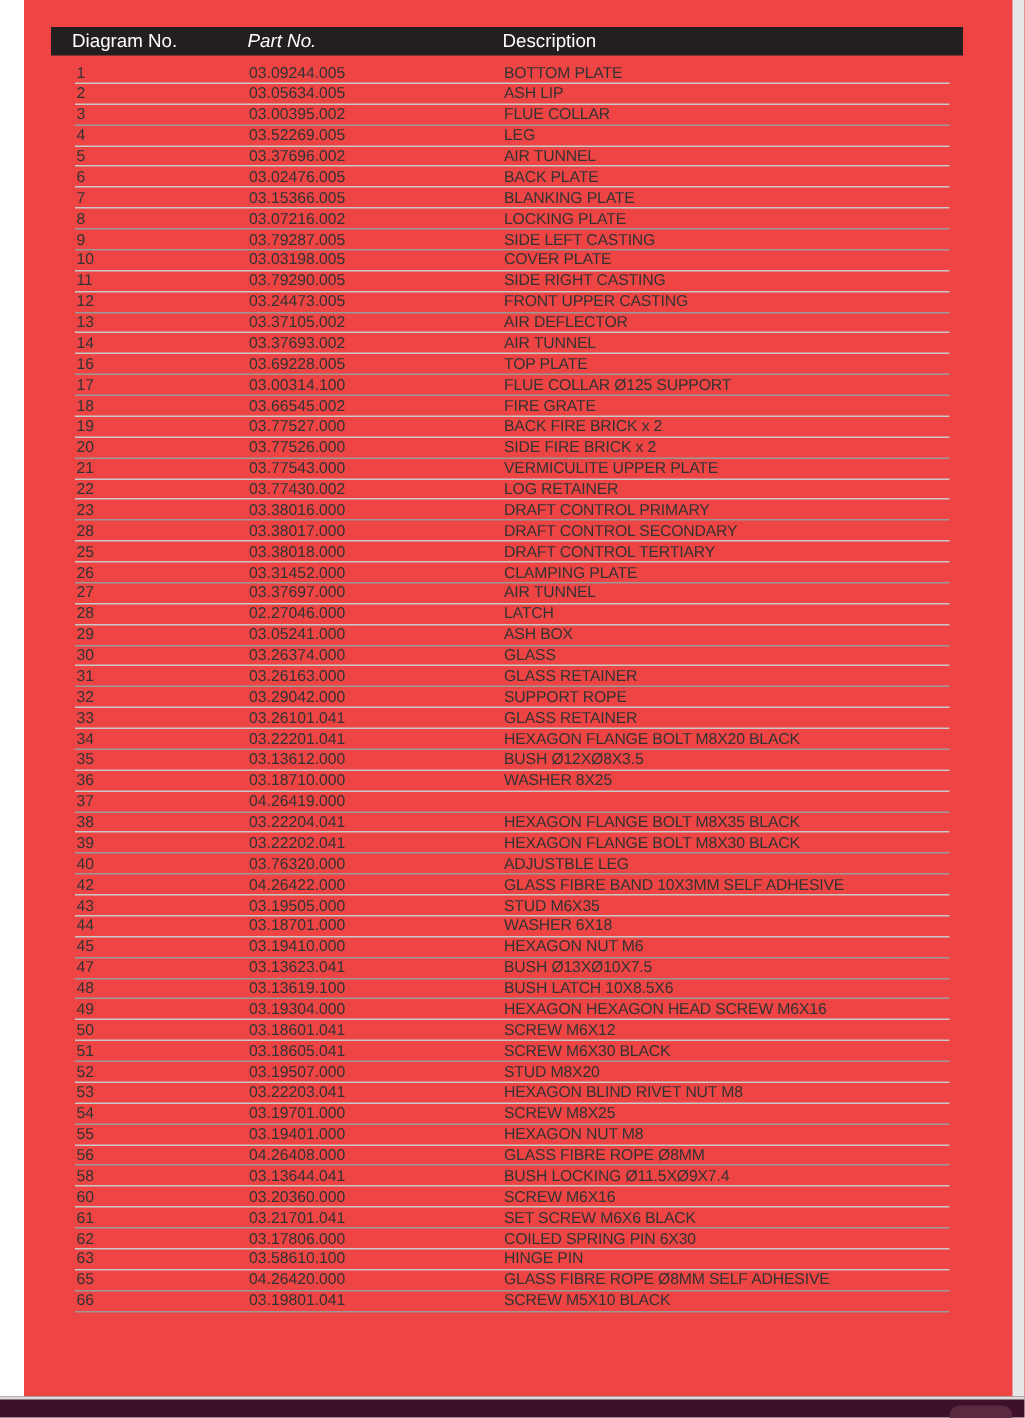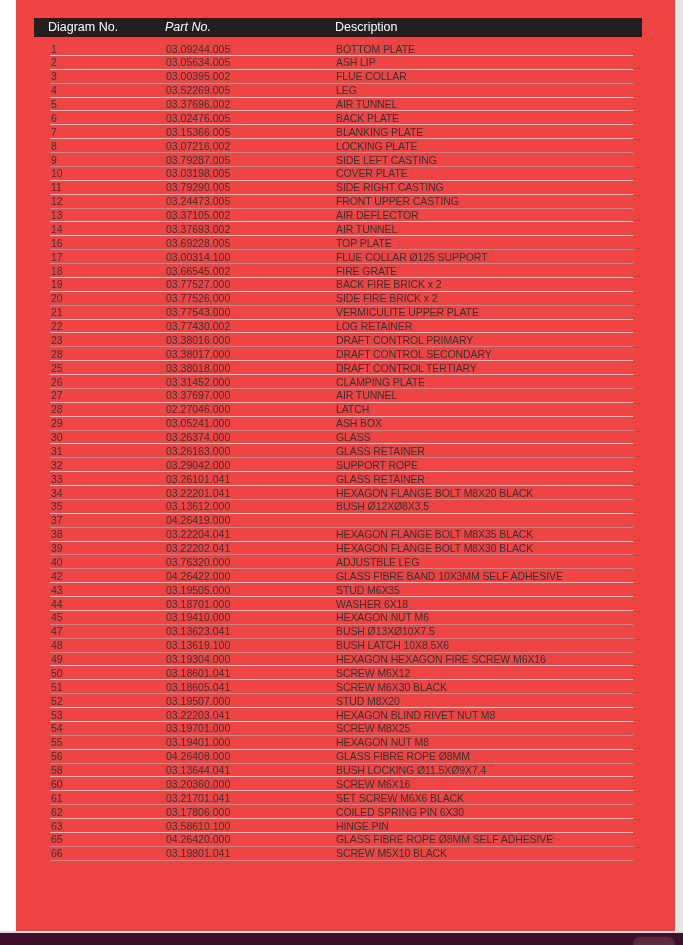--- a/index.html
+++ b/index.html
@@ -247,20 +247,25 @@
       <div class="row dark">
         <span class="c-diag">34</span>
         <span class="c-part">03.22201.041</span>
         <span class="c-desc">HEXAGON FLANGE BOLT M8X20 BLACK</span>
       </div>
       <div class="row">
         <span class="c-diag">35</span>
         <span class="c-part">03.13612.000</span>
         <span class="c-desc">BUSH Ø12XØ8X3.5</span>
       </div>
+      <div class="row">
+        <span class="c-diag">36</span>
+        <span class="c-part">03.18710.000</span>
+        <span class="c-desc">WASHER 8X25</span>
+      </div>
       <div class="row dark">
         <span class="c-diag">37</span>
         <span class="c-part">04.26419.000</span>
       </div>
       <div class="row">
         <span class="c-diag">38</span>
         <span class="c-part">03.22204.041</span>
         <span class="c-desc">HEXAGON FLANGE BOLT M8X35 BLACK</span>
       </div>
       <div class="row dark">
@@ -299,21 +304,21 @@
         <span class="c-desc">BUSH Ø13XØ10X7.5</span>
       </div>
       <div class="row dark">
         <span class="c-diag">48</span>
         <span class="c-part">03.13619.100</span>
         <span class="c-desc">BUSH LATCH 10X8.5X6</span>
       </div>
       <div class="row">
         <span class="c-diag">49</span>
         <span class="c-part">03.19304.000</span>
-        <span class="c-desc">HEXAGON HEXAGON FIRE SCREW M6X16</span>
+        <span class="c-desc">HEXAGON HEXAGON HEAD SCREW M6X16</span>
       </div>
       <div class="row">
         <span class="c-diag">50</span>
         <span class="c-part">03.18601.041</span>
         <span class="c-desc">SCREW M6X12</span>
       </div>
       <div class="row dark">
         <span class="c-diag">51</span>
         <span class="c-part">03.18605.041</span>
         <span class="c-desc">SCREW M6X30 BLACK</span>

